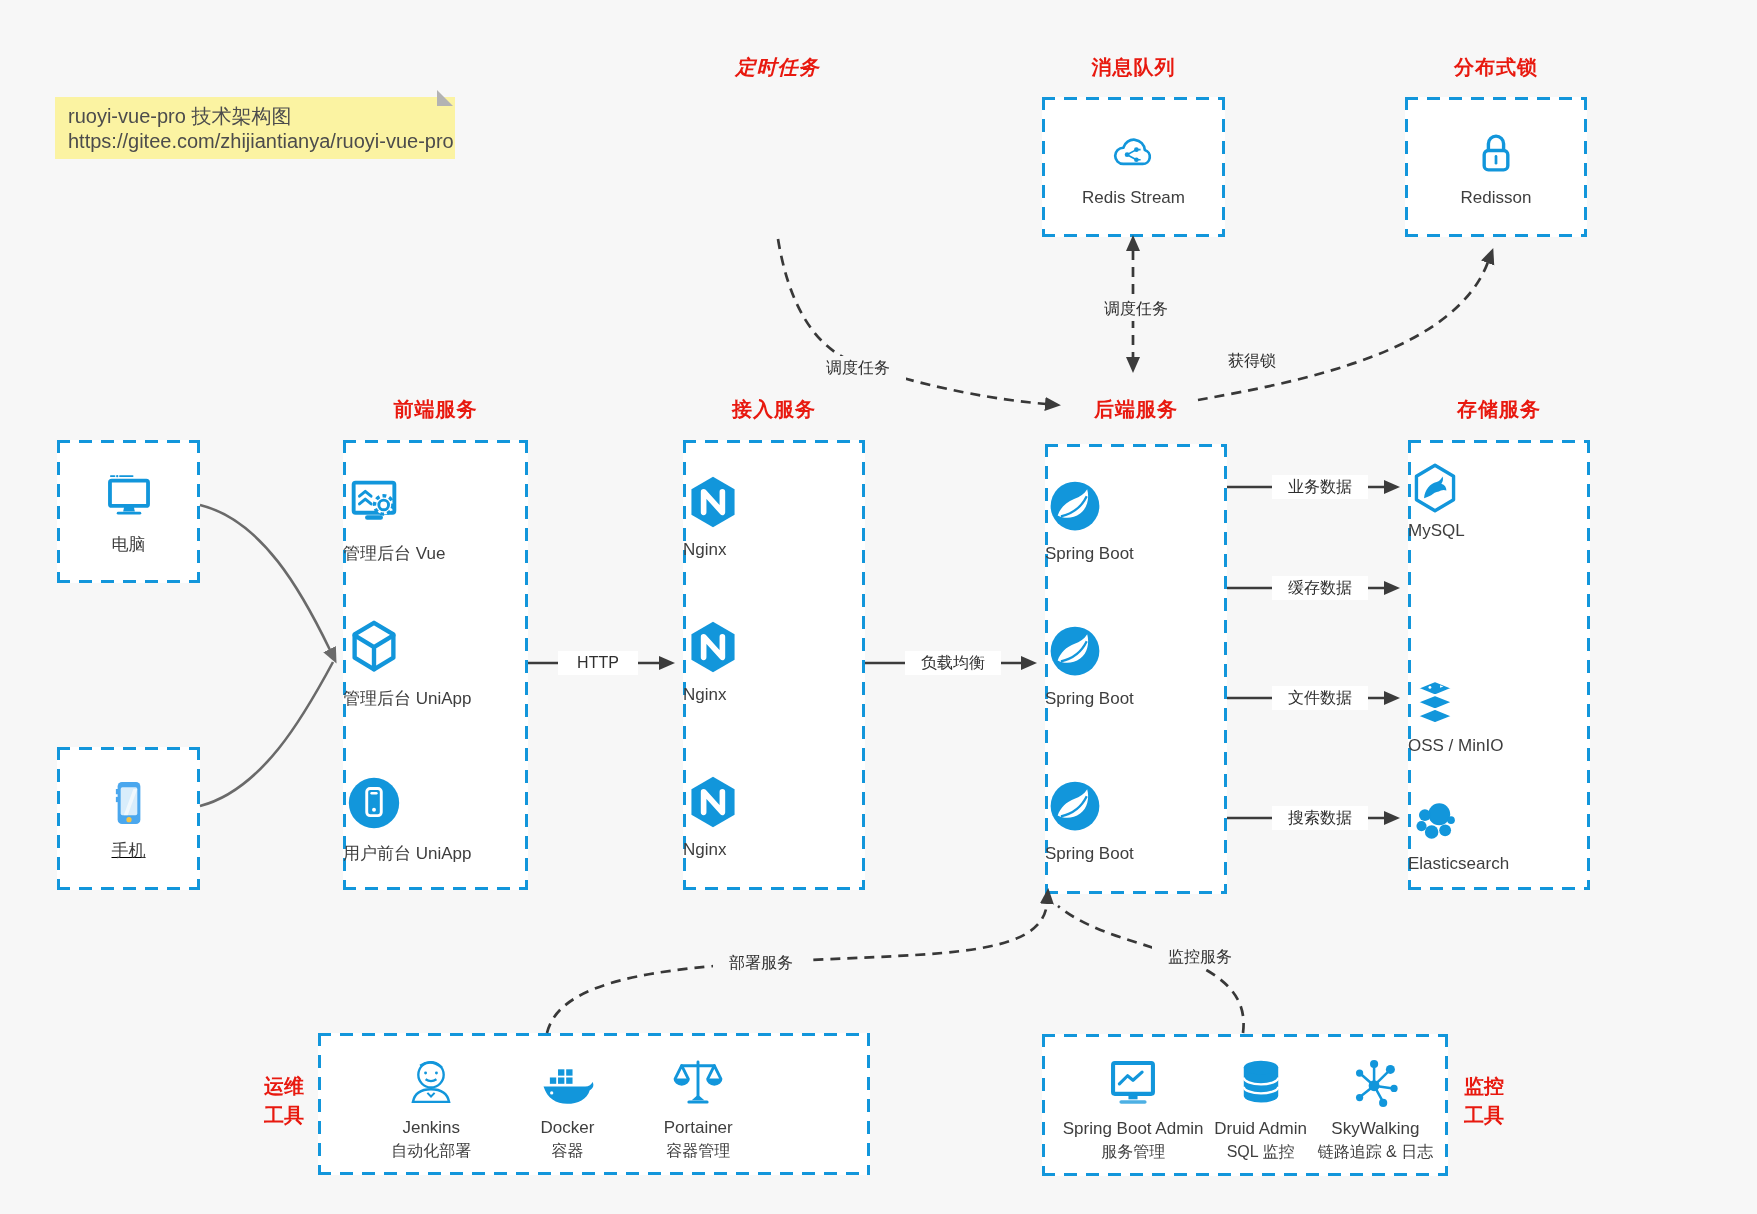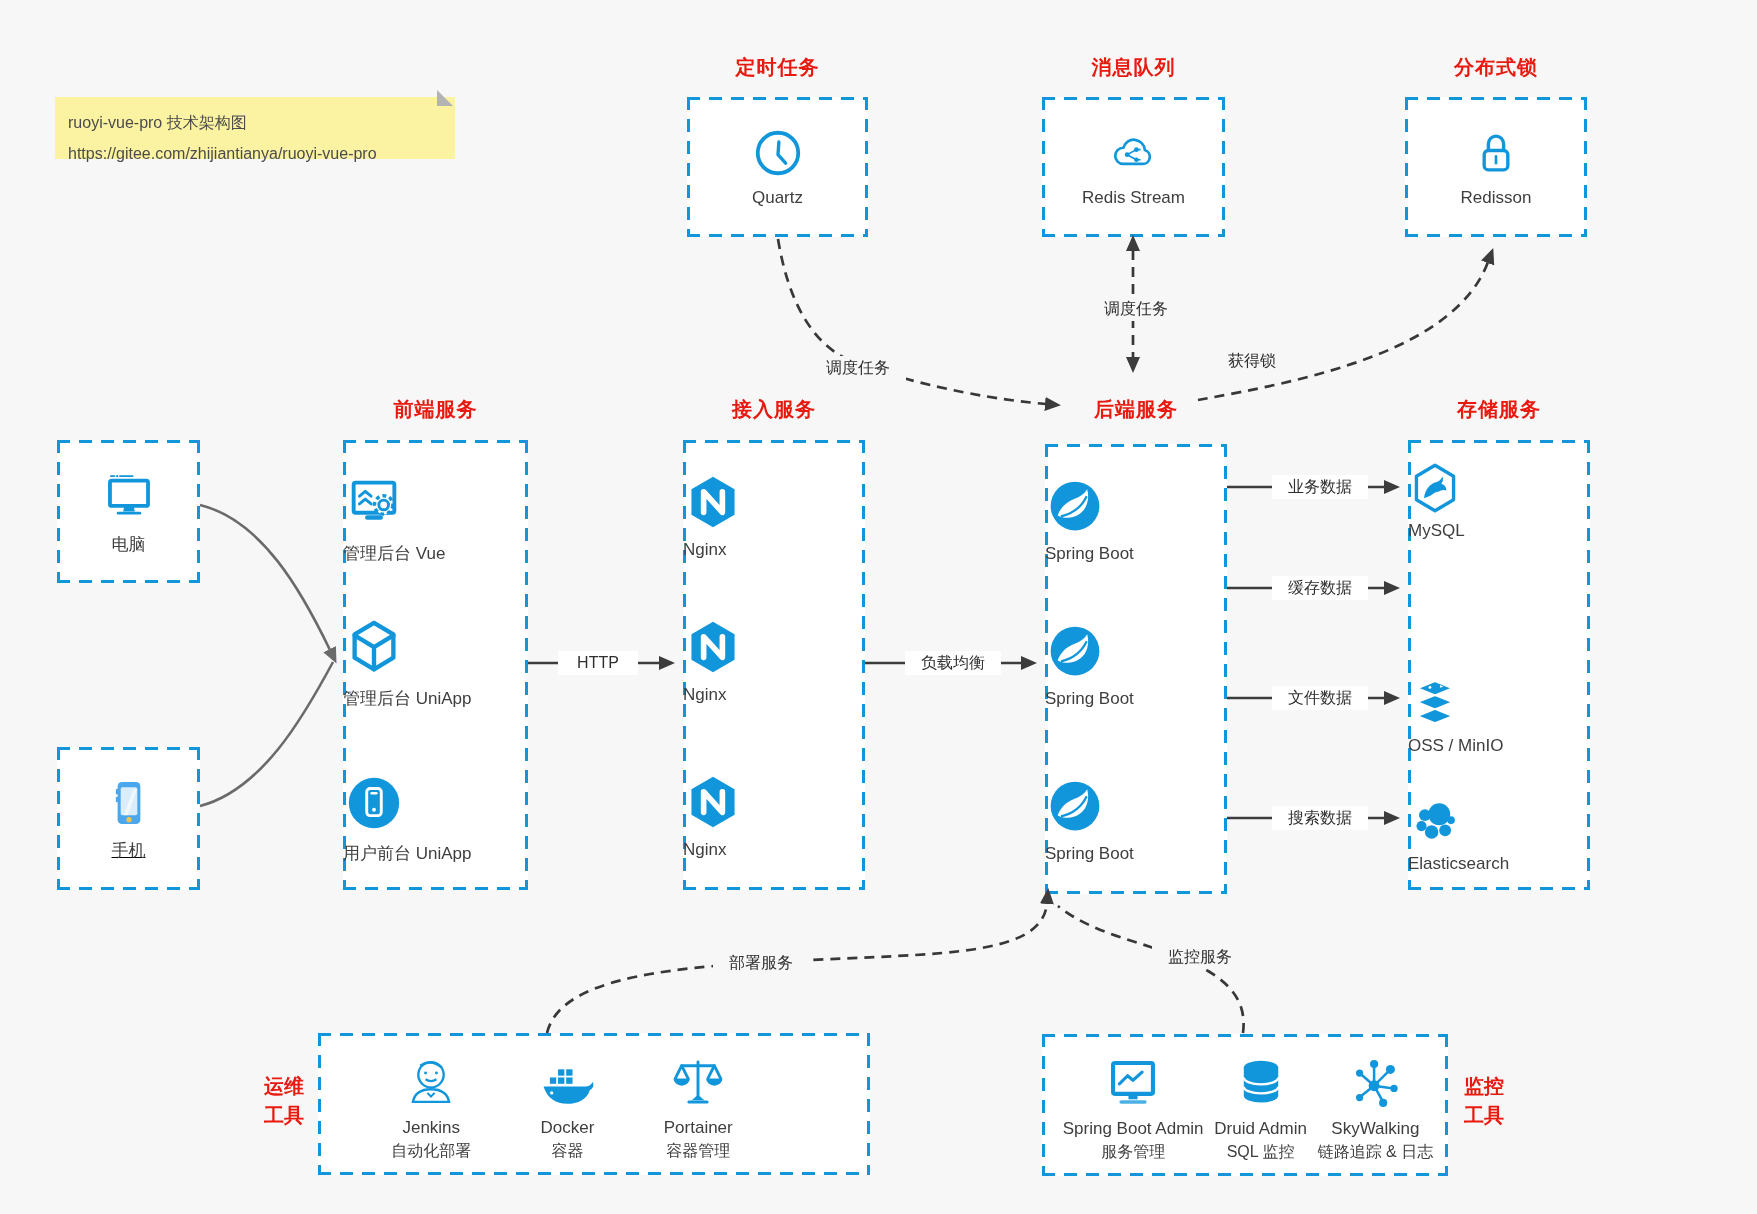--- a/index.html
+++ b/index.html
@@ -34,21 +34,21 @@
   .item{position:absolute;left:0;right:0;display:flex;flex-direction:column;align-items:flex-start;}
   .lbl{margin-top:8px;font-size:17px;color:var(--ink);white-space:nowrap;}
   .elabel{
     position:absolute;background:#fff;font-size:16px;color:#2f2f2f;
     text-align:center;line-height:20px;padding:2px 3px;z-index:20;white-space:nowrap;
   }
   .note{
     position:absolute;left:55px;top:97px;width:400px;height:62px;background:#fbf3a2;
     z-index:11;padding:7px 0 0 13px;box-sizing:border-box;
   }
-  .note-line{font-size:16px;line-height:25px;color:#4c4c4c;white-space:nowrap;margin-top:6px;}
+  .note-line{font-size:20px;line-height:25px;color:#4c4c4c;white-space:nowrap;}
   .note-fold{
     position:absolute;left:437px;top:90px;width:0;height:0;z-index:12;
     border-bottom:16px solid #b3b3b3;border-right:16px solid transparent;
   }
   .sidelbl{
     position:absolute;width:64px;color:var(--red);font-weight:bold;font-size:20px;
     text-align:center;line-height:29px;z-index:12;
   }
   .bitem{display:flex;flex-direction:column;align-items:center;}
   .bname{margin-top:7px;font-size:17px;color:var(--ink);white-space:nowrap;}
@@ -88,30 +88,21 @@
     <path d="M 547 1033 C 558 988 630 970 758 963 C 920 952 1042 962 1047 903" fill="none" stroke="#383838" stroke-width="2.7" stroke-dasharray="10 7" marker-end="url(#mA)"></path>
     <path d="M 1243 1033 C 1247 1002 1231 981 1193 963 C 1148 942 1095 936 1058 906" fill="none" stroke="#383838" stroke-width="2.7" stroke-dasharray="10 7"></path>
   </svg>
 
   <div class="note">
     <div class="note-line">ruoyi-vue-pro 技术架构图</div>
     <div class="note-line">https://gitee.com/zhijiantianya/ruoyi-vue-pro</div>
   </div>
   <div class="note-fold"></div>
 
-  <div class="gtitle" style="left:687px;top:54px;width:181px;">定时任务</div>
-  <div class="box center" style="left:687px;top:97px;width:181px;height:140px;">
-    <div class="vitem">
-      <svg class="ic" width="54" height="54" viewBox="0 0 64 64">
-        <circle cx="32" cy="32" r="24" fill="none" stroke="#1296db" stroke-width="4.5"></circle>
-        <path d="M33 19 L32 34 L41 44" fill="none" stroke="#1296db" stroke-width="4" stroke-linecap="round" stroke-linejoin="round"></path>
-      </svg>
-      <div class="lbl">Quartz</div>
-    </div>
-  </div>
+  <div class="gtitle" style="left:687px;top:54px;width:181px;font-style:italic;">定时任务</div>
 
   <div class="gtitle" style="left:1042px;top:54px;width:183px;">消息队列</div>
   <div class="box center" style="left:1042px;top:97px;width:183px;height:140px;">
     <div class="vitem">
       <svg class="ic" width="58" height="54" viewBox="0 0 64 64">
         <path d="M20.5,45 h23 a8.5,8.5 0 0 0 2.5,-16.6 a13,13 0 0 0 -25.5,-2.6 A9,9 0 0 0 20.5,45 z" fill="none" stroke="#1296db" stroke-width="3.2" stroke-linejoin="round"></path>
         <g fill="#1296db">
           <circle cx="25" cy="34" r="2.8"></circle>
           <circle cx="36" cy="28" r="2.8"></circle>
           <circle cx="36" cy="40" r="2.8"></circle>

